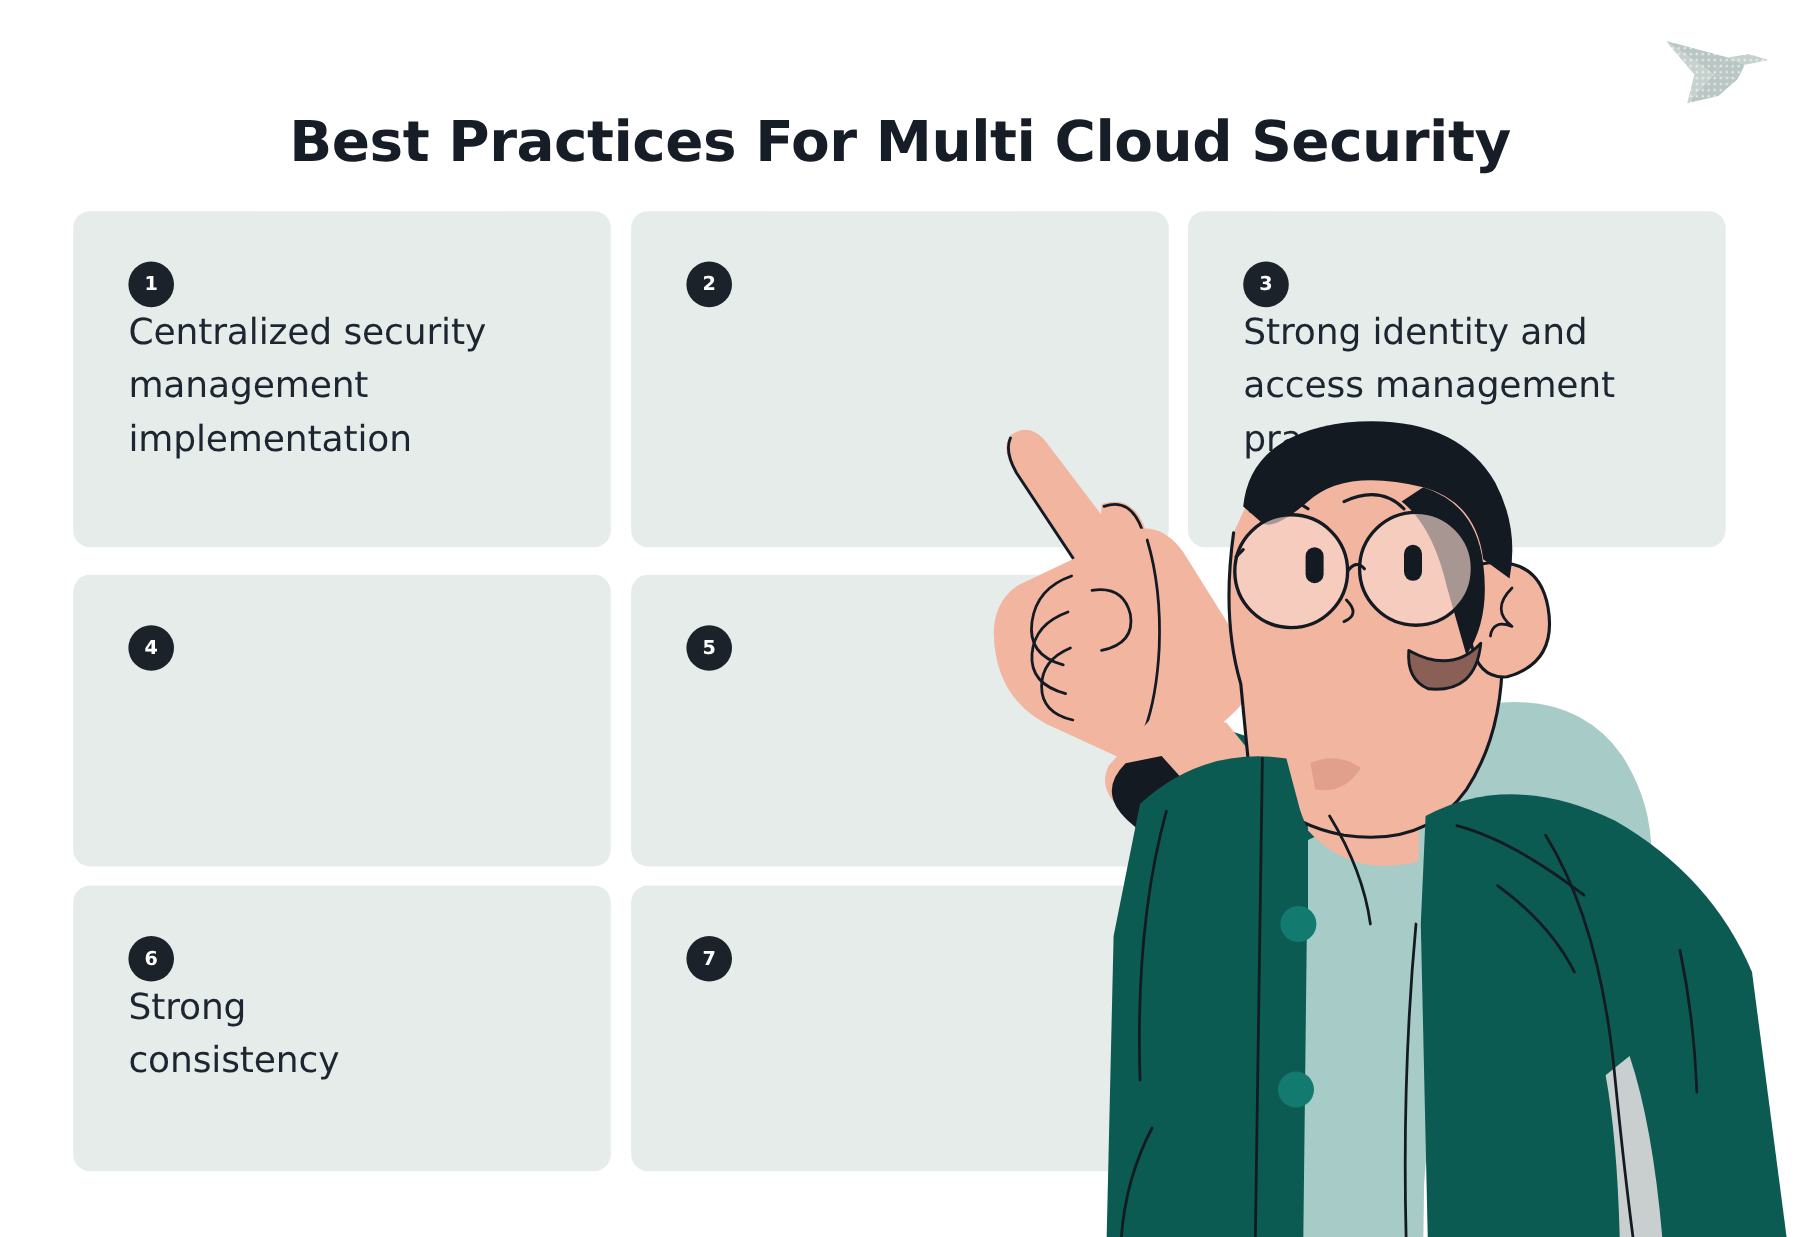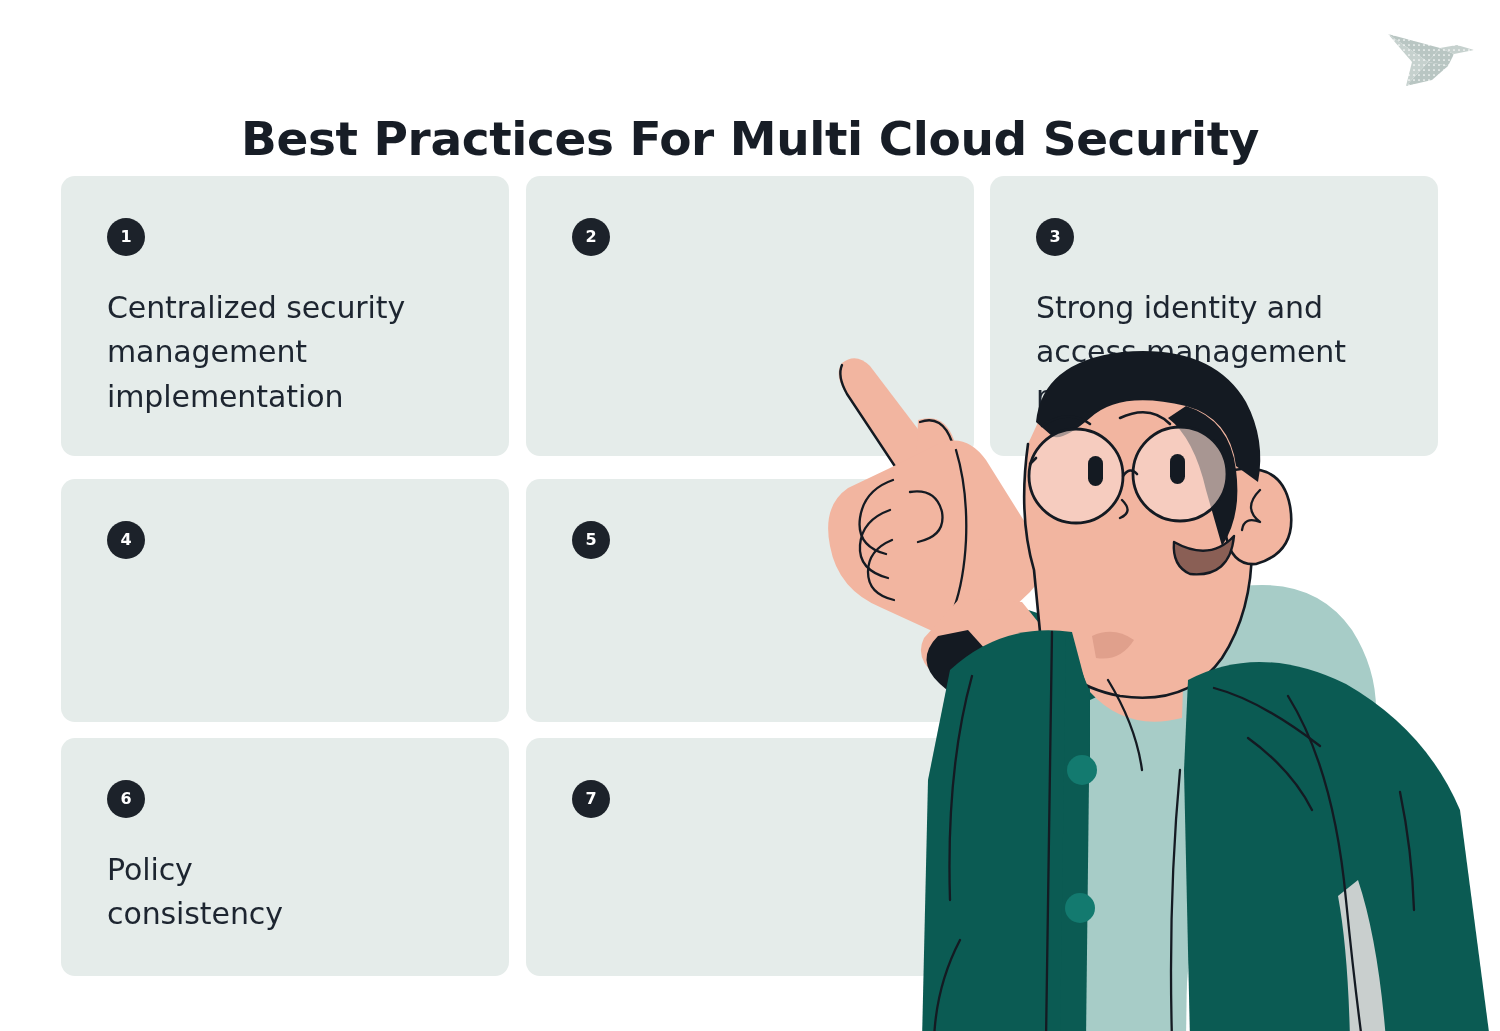--- a/index.html
+++ b/index.html
@@ -20,21 +20,21 @@
     position: absolute;
     top: 18px;
     right: 22px;
     width: 96px;
     height: 74px;
   }
 
   
   .page-title {
     position: absolute;
-    top: 80px;
+    top: 60px;
     left: 0;
     width: 1500px;
     text-align: center;
     font-family: "DejaVu Sans", "Liberation Sans", sans-serif;
     font-size: 47px;
     font-weight: 700;
     letter-spacing: -0.4px;
     color: #171d26;
     white-space: nowrap;
   }
@@ -69,21 +69,20 @@
     background: #1c222a;
     color: #ffffff;
     font-size: 16px;
     font-weight: 700;
     display: flex;
     align-items: center;
     justify-content: center;
     line-height: 1;
   }
   .card-text {
-    margin-top: 30px;
     font-size: 30px;
     line-height: 1.48;
     color: #1d2530;
     font-weight: 400;
     letter-spacing: -0.1px;
     white-space: pre-line;
   }
 
   
   .illustration {
@@ -144,21 +143,21 @@
   <div class="card c4">
     <div class="badge">4</div>
   </div>
 
   <div class="card c5">
     <div class="badge">5</div>
   </div>
 
   <div class="card c6">
     <div class="badge">6</div>
-    <div class="card-text">Policy
+    <div class="card-text">Strong
 consistency</div>
   </div>
 
   <div class="card c7">
     <div class="badge">7</div>
   </div>
 
 </div>
 
 <div class="illustration">

